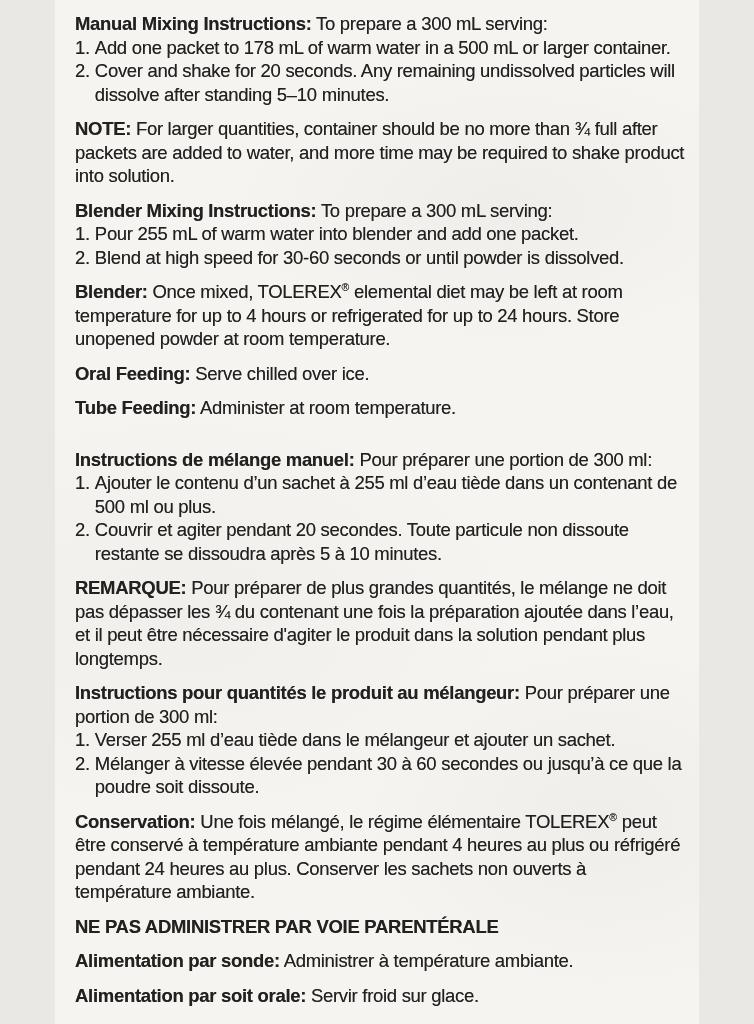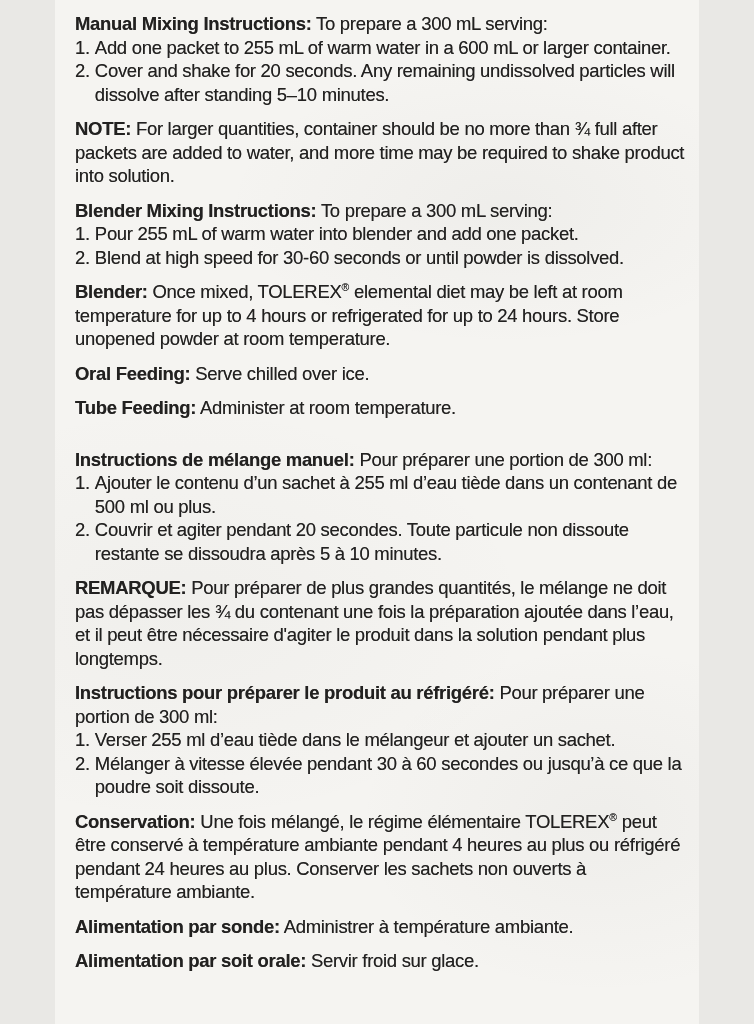--- a/index.html
+++ b/index.html
@@ -49,21 +49,21 @@
 
   <section>
 
     <div class="block">
       <p>
         <span class="lead">Manual Mixing Instructions:</span>
         <span>To prepare a 300 mL serving:</span>
       </p>
       <div class="step">
         <span class="num">1.</span>
-        <span class="step-text">Add one packet to 255 mL of warm water in a 600 mL or larger container.</span>
+        <span class="step-text">Add one packet to 178 mL of warm water in a 500 mL or larger container.</span>
       </div>
       <div class="step">
         <span class="num">2.</span>
         <span class="step-text">Cover and shake for 20 seconds. Any remaining undissolved particles will dissolve after standing 5–10 minutes.</span>
       </div>
     </div>
 
     <p class="block">
       <span class="lead">NOTE:</span>
       <span>For larger quantities, container should be no more than ¾ full after packets are added to water, and more time may be required to shake product into solution.</span>
@@ -119,38 +119,39 @@
       </div>
     </div>
 
     <p class="block">
       <span class="lead">REMARQUE:</span>
       <span>Pour préparer de plus grandes quantités, le mélange ne doit pas dépasser les ¾ du contenant une fois la préparation ajoutée dans l’eau, et il peut être nécessaire d'agiter le produit dans la solution pendant plus longtemps.</span>
     </p>
 
     <div class="block">
       <p>
-        <span class="lead">Instructions pour préparer le produit au réfrigéré:</span>
+        <span class="lead">Instructions pour quantités le produit au mélangeur:</span>
         <span>Pour préparer une portion de 300 ml:</span>
       </p>
       <div class="step">
         <span class="num">1.</span>
         <span class="step-text">Verser 255 ml d’eau tiède dans le mélangeur et ajouter un sachet.</span>
       </div>
       <div class="step">
         <span class="num">2.</span>
         <span class="step-text">Mélanger à vitesse élevée pendant 30 à 60 secondes ou jusqu’à ce que la poudre soit dissoute.</span>
       </div>
     </div>
 
     <p class="block">
       <span class="lead">Conservation:</span>
       <span>Une fois mélangé, le régime élémentaire TOLEREX</span><span class="reg">®</span><span> peut être conservé à température ambiante pendant 4 heures au plus ou réfrigéré pendant 24 heures au plus. Conserver les sachets non ouverts à température ambiante.</span>
     </p>
 
+    <p class="heading">NE PAS ADMINISTRER PAR VOIE PARENTÉRALE</p>
 
     <p class="block">
       <span class="lead">Alimentation par sonde:</span>
       <span>Administrer à température ambiante.</span>
     </p>
 
     <p class="block">
       <span class="lead">Alimentation par soit orale:</span>
       <span>Servir froid sur glace.</span>
     </p>

